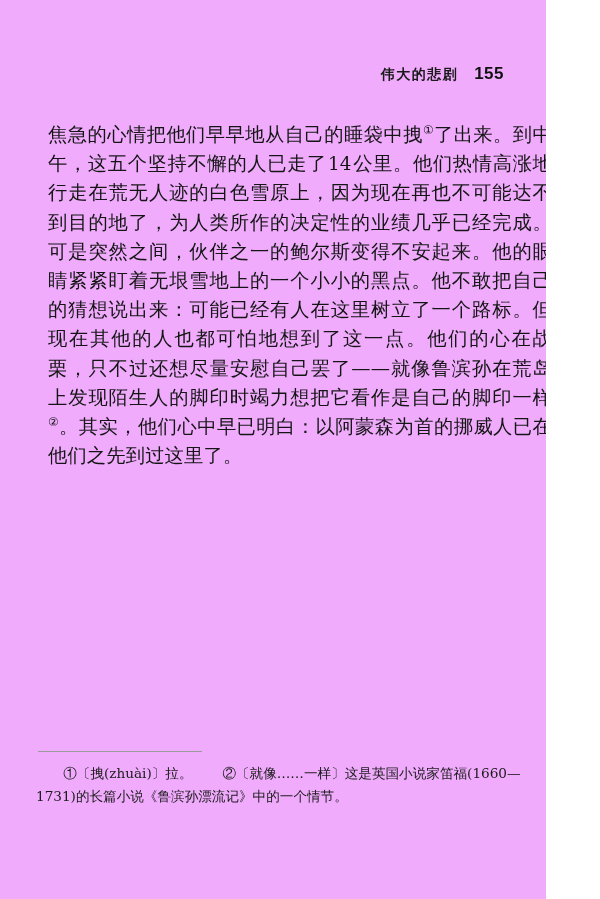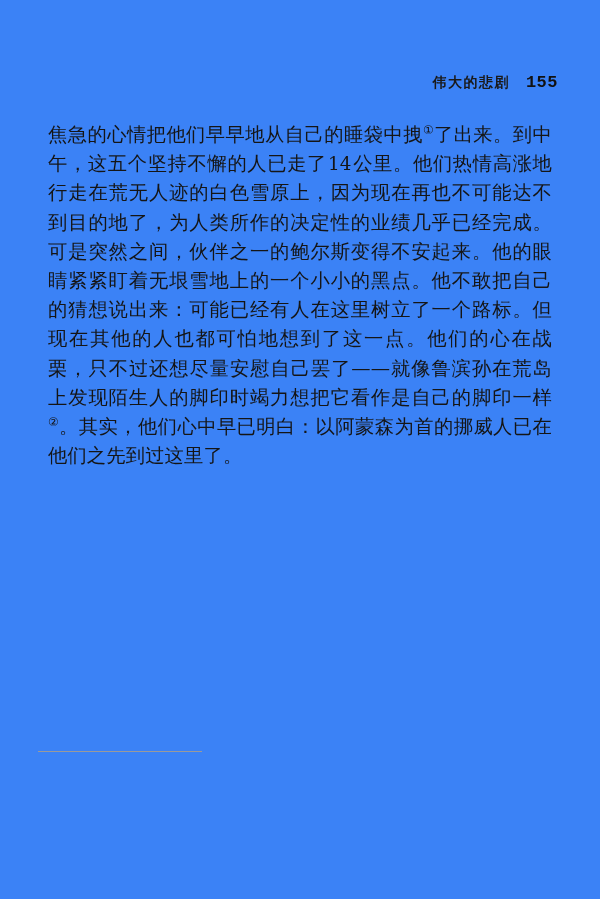--- a/index.html
+++ b/index.html
@@ -2,23 +2,23 @@
 <html><head>
 <meta charset="utf-8">
 <style>
   html, body {
     margin: 0;
     padding: 0;
     background: #ffffff;
   }
   .page {
     position: relative;
-    width: 600px;
+    width: 546px;
     height: 899px;
-    background: #3b82f6;
+    background: #f0abfc;
     overflow: hidden;
     font-family: "DejaVu Serif", "Liberation Serif", serif;
     color: #151515;
   }
 
   
   .header {
     position: absolute;
     top: 64px;
     right: 42px;
@@ -27,26 +27,25 @@
     gap: 16px;
   }
   .header-title {
     font-family: "DejaVu Sans", "Liberation Sans", sans-serif;
     font-size: 14px;
     font-weight: bold;
     letter-spacing: 1.5px;
     color: #1a1a1a;
   }
   .header-pageno {
-    font-family: Liberation Mono, monospace;
+    font-family: Liberation Sans, sans-serif;
     font-size: 17px;
     font-weight: bold;
     color: #111111;
     letter-spacing: 0.5px;
-    margin-top: 9px;
   }
 
   
   .body-block {
     position: absolute;
     top: 108px;
     left: 36px;
     width: 528px;
   }
   .para {
@@ -125,14 +124,18 @@
 
   <div class="body-block">
 
     <p class="para"><span>焦急的心情把他们早早地从自己的睡袋中拽</span><span class="fn-ref">①</span><span>了出来。到中午，这五个坚持不懈的人已走了</span><span class="latin">14</span><span>公里。他们热情高涨地行走在荒无人迹的白色雪原上，因为现在再也不可能达不到目的地了，为人类所作的决定性的业绩几乎已经完成。可是突然之间，伙伴之一的鲍尔斯变得不安起来。他的眼睛紧紧盯着无垠雪地上的一个小小的黑点。他不敢把自己的猜想说出来：可能已经有人在这里树立了一个路标。但现在其他的人也都可怕地想到了这一点。他们的心在战栗，只不过还想尽量安慰自己罢了——就像鲁滨孙在荒岛上发现陌生人的脚印时竭力想把它看作是自己的脚印一样</span><span class="fn-ref">②</span><span>。其实，他们心中早已明白：以阿蒙森为首的挪威人已在他们之先到过这里了。</span></p>
 
 
   </div>
 
   <div class="fn-rule"></div>
 
+  <div class="footnotes">
+    <p class="fn-line"><span class="fn-item"><span class="fn-marker">①</span><span>〔拽(zhuài)〕拉。</span></span><span class="fn-gap"></span><span class="fn-marker">②</span><span>〔就像……一样〕这是英国小说家笛福(1660—</span></p>
+    <p class="fn-line" style="text-indent:0">1731)的长篇小说《鲁滨孙漂流记》中的一个情节。</p>
+  </div>
 
 </div>
 
 </body></html>

